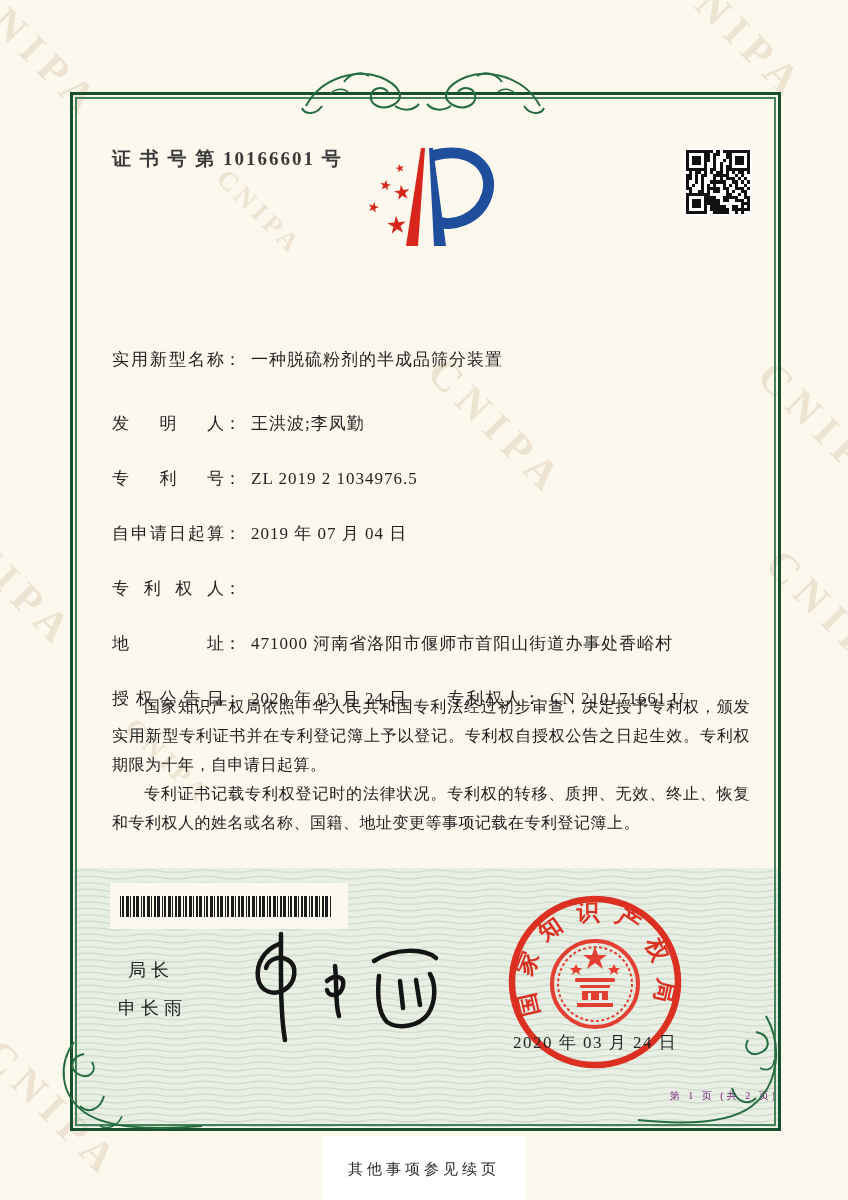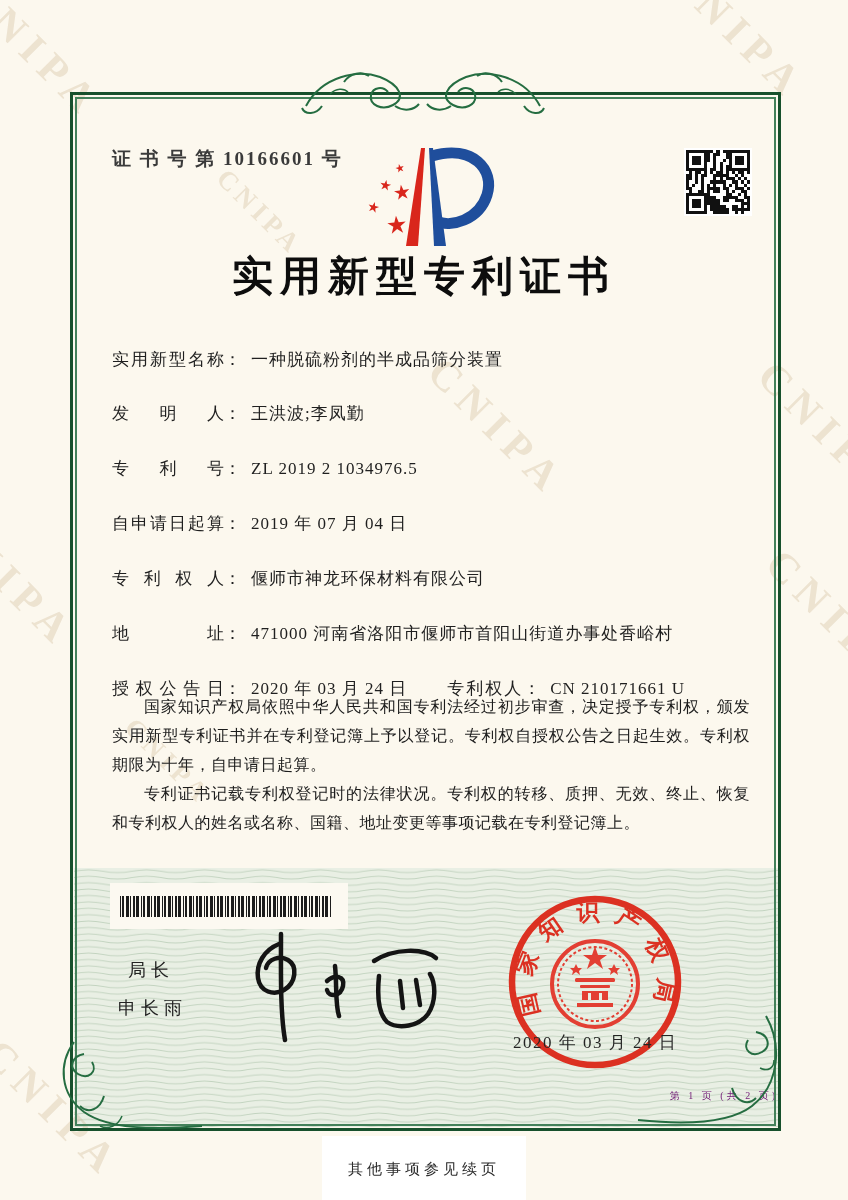--- a/index.html
+++ b/index.html
@@ -27,21 +27,21 @@
   .qr{position:absolute;left:684px;top:148px;width:64px;height:64px;background:#fff;padding:2px;}
 
   .logo{position:absolute;left:335px;top:140px;width:176px;height:118px;}
   .logo .star{position:absolute;color:#d9261c;line-height:1;}
 
   .title{position:absolute;left:0;top:249px;width:848px;margin:0;text-align:center;
       font-size:41px;font-weight:bold;letter-spacing:7px;color:#0d0d0d;}
 
   .fields{position:absolute;left:112px;top:348px;width:640px;}
   .frow{display:flex;align-items:baseline;font-size:17px;color:#1f1f1f;margin-bottom:32px;}
-  .frow.gap-lg{margin-bottom:31px;}
+  .frow.gap-lg{margin-bottom:41px;}
   .flabel{display:inline-block;width:112px;text-align:justify;text-align-last:justify;
       text-justify:inter-character;}
   .fcolon{margin:0 10px 0 0;}
   .fvalue{letter-spacing:1px;}
   .fpair2{margin-left:40px;display:flex;align-items:baseline;}
   .flabel2{letter-spacing:2px;}
 
   .paras{position:absolute;left:112px;top:692px;width:638px;}
   .paras p{margin:0;font-size:16px;line-height:29px;color:#1c1c1c;text-indent:2em;
       text-align:justify;letter-spacing:0.5px;}
@@ -505,21 +505,20 @@
       <polygon points="94,8 98,8 111,106 99,106" fill="#1f4e9c"></polygon>
       <path d="M97,16 C138,4 160,30 152,55 C144,80 116,88 101,81" fill="none" stroke="#1f4e9c" stroke-width="11"></path>
     </svg>
     <span class="star" style="left:60px;top:23px;font-size:11px;transform:rotate(-14deg)">★</span>
     <span class="star" style="left:44px;top:39px;font-size:14px;transform:rotate(10deg)">★</span>
     <span class="star" style="left:58px;top:42px;font-size:20px;transform:rotate(-8deg)">★</span>
     <span class="star" style="left:32px;top:61px;font-size:14px;transform:rotate(14deg)">★</span>
     <span class="star" style="left:51px;top:73px;font-size:24px;transform:rotate(-5deg)">★</span>
   </div>
 
-  <h1 class="title">实用新型专利证书</h1>
 
   <div class="fields">
     <div class="frow gap-lg">
       <span class="flabel">实用新型名称</span>
         <span class="fcolon">：</span>
       <span class="fvalue">一种脱硫粉剂的半成品筛分装置</span>
     </div>
     <div class="frow">
       <span class="flabel">发明人</span>
         <span class="fcolon">：</span>
@@ -531,21 +530,20 @@
       <span class="fvalue">ZL 2019 2 1034976.5</span>
     </div>
     <div class="frow">
       <span class="flabel">自申请日起算</span>
         <span class="fcolon">：</span>
       <span class="fvalue">2019 年 07 月 04 日</span>
     </div>
     <div class="frow">
       <span class="flabel">专利权人</span>
         <span class="fcolon">：</span>
-      <span class="fvalue">偃师市神龙环保材料有限公司</span>
     </div>
     <div class="frow">
       <span class="flabel">地址</span>
         <span class="fcolon">：</span>
       <span class="fvalue">471000 河南省洛阳市偃师市首阳山街道办事处香峪村</span>
     </div>
     <div class="frow">
       <span class="flabel">授权公告日</span>
         <span class="fcolon">：</span>
       <span class="fvalue">2020 年 03 月 24 日</span>

